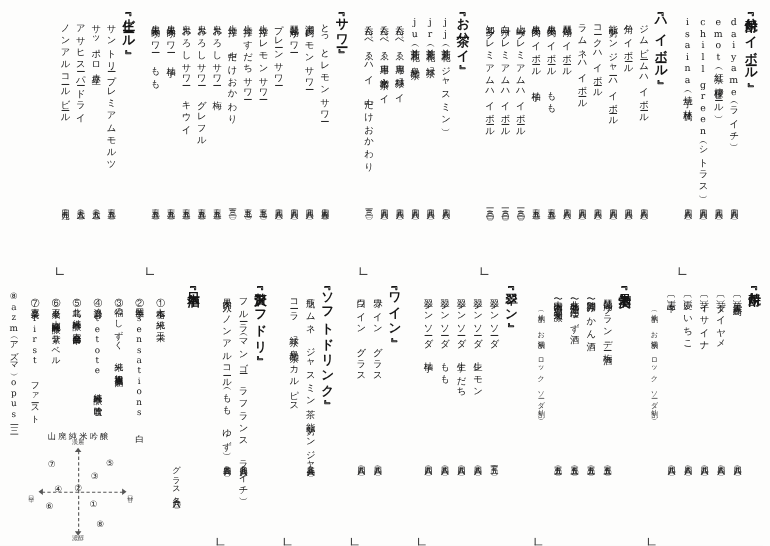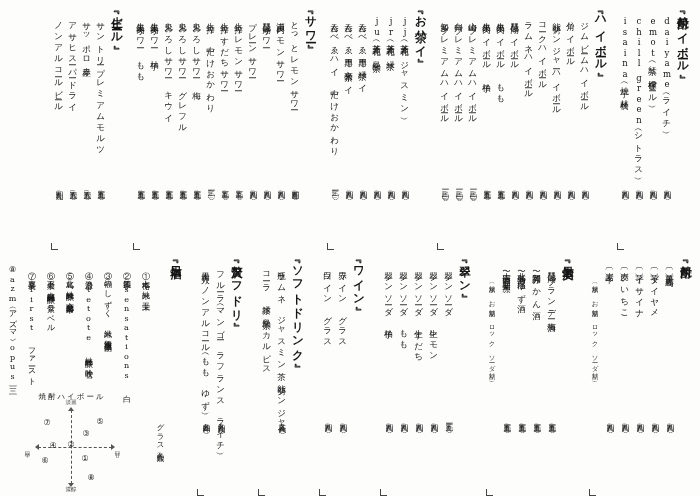--- a/index.html
+++ b/index.html
@@ -370,21 +370,21 @@
       <div class="col wide">
         <span class="nm">⑦喜楽長　<span class="lat">first</span>　ファースト</span>
       </div>
       <div class="col wide">
         <span class="nm">⑧<span class="lat">azm</span>（アズマ）　<span class="lat">opus</span>一三</span>
       </div>
     </div>
   </div>
 
 <div class="jmap">
-  <div class="jmap-title">焼酎ハイボール</div>
+  <div class="jmap-title">山廃純米吟醸</div>
   <div class="ax ax-v"></div>
   <div class="ax ax-h"></div>
   <div class="arr arr-up"></div>
   <div class="arr arr-down"></div>
   <div class="arr arr-left"></div>
   <div class="arr arr-right"></div>
   <div class="axl axl-top">淡麗</div>
   <div class="axl axl-bottom">濃醇</div>
   <div class="axl axl-left">辛口</div>
   <div class="axl axl-right">甘口</div>

